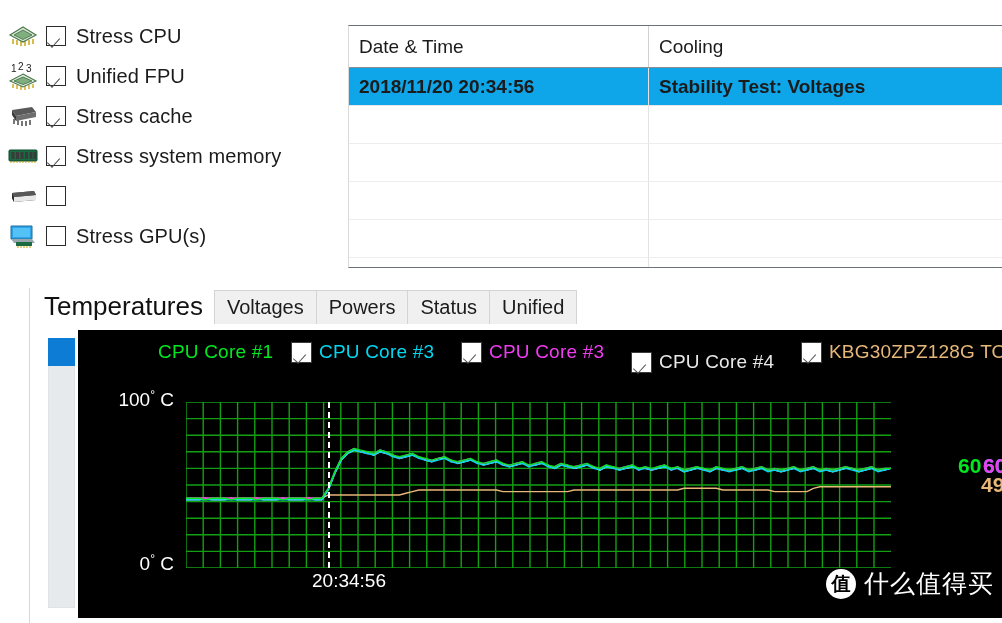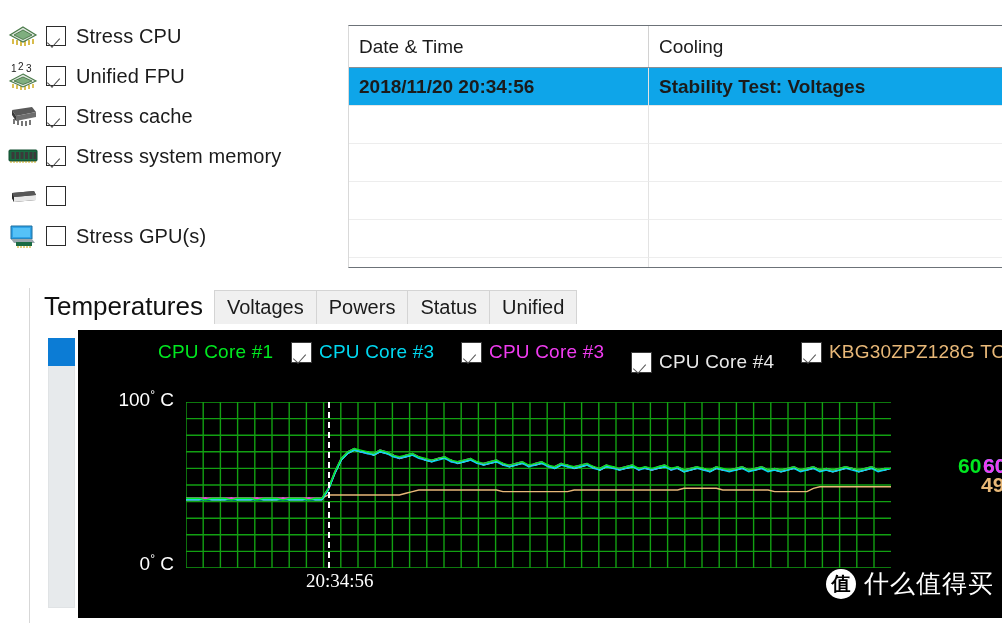--- a/index.html
+++ b/index.html
@@ -347,21 +347,21 @@
         <div class="vmarker" id="vMarker" style="left: 142.3px;"></div>
       </div>
 
       <div id="rightVals">
           <div class="rval" style="left: 880px; top: 80px; color: rgb(0, 232, 32);">60</div>
           <div class="rval" style="left: 905px; top: 80px; color: rgb(0, 216, 240);">60</div>
           <div class="rval" style="left: 905px; top: 80px; color: rgb(240, 60, 240);">60</div>
           <div class="rval" style="left: 903px; top: 99px; color: rgb(232, 184, 120);">49</div>
         </div>
 
-      <div class="timelab" id="timeLab" style="left: 228px; top: 196px; font-family: Liberation Serif, serif;">20:34:56</div>
+      <div class="timelab" id="timeLab" style="left: 234px; top: 196px;">20:34:56</div>
     </div>
 
     <div class="wm">
       <div class="wm-logo">值</div>
       <div class="wm-text">什么值得买</div>
     </div>
   </div>
 </div>
 
 </body></html>

